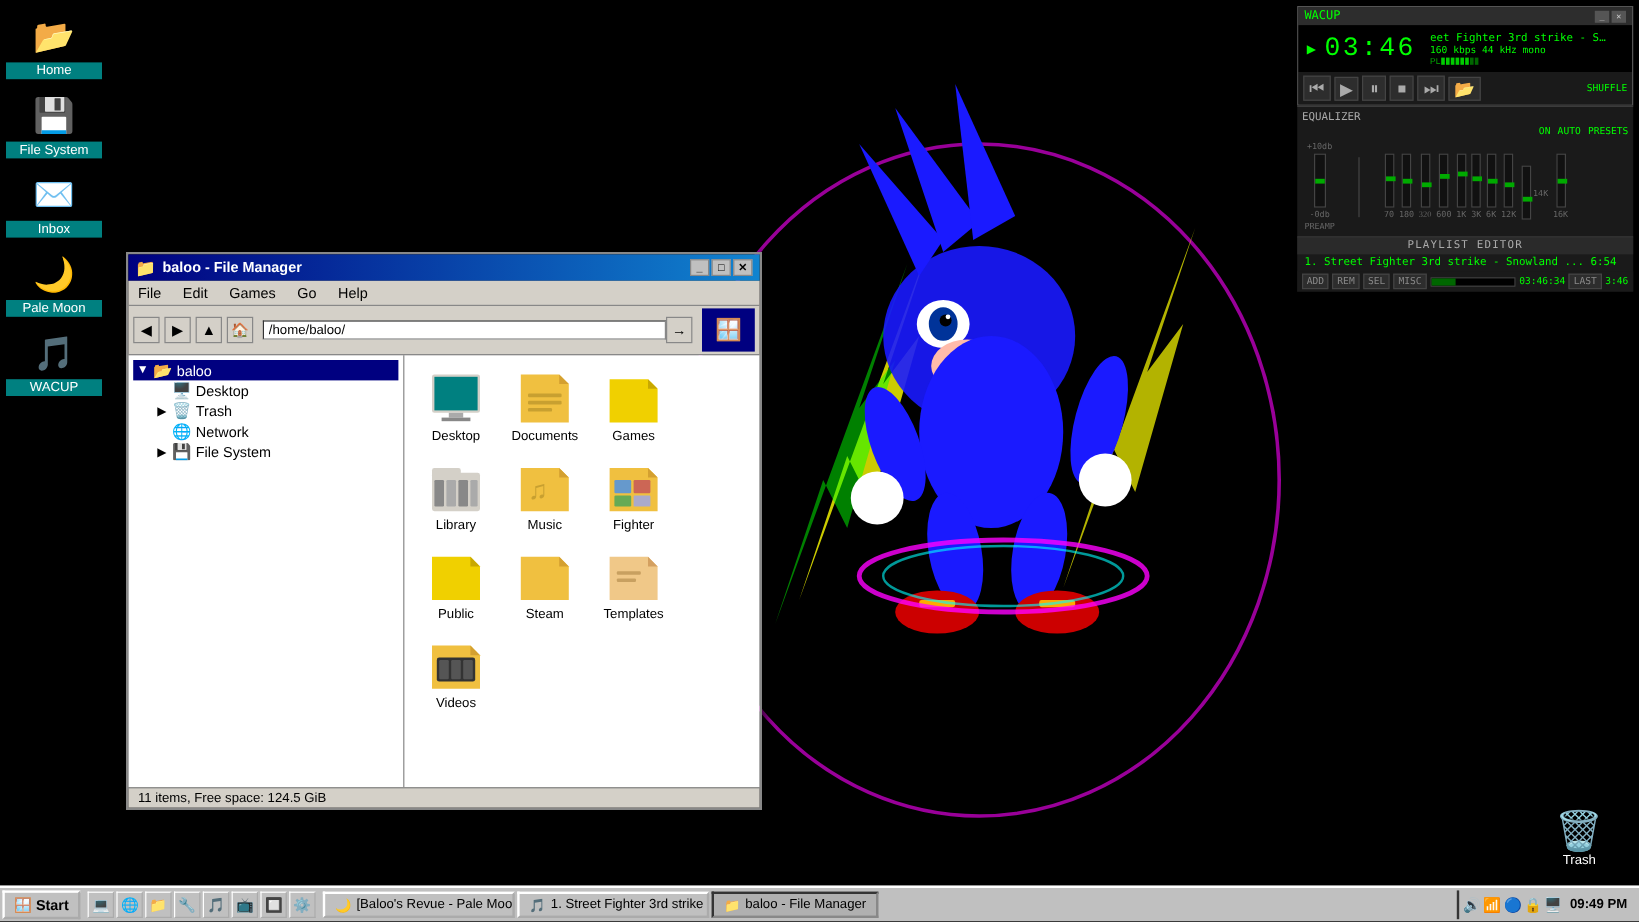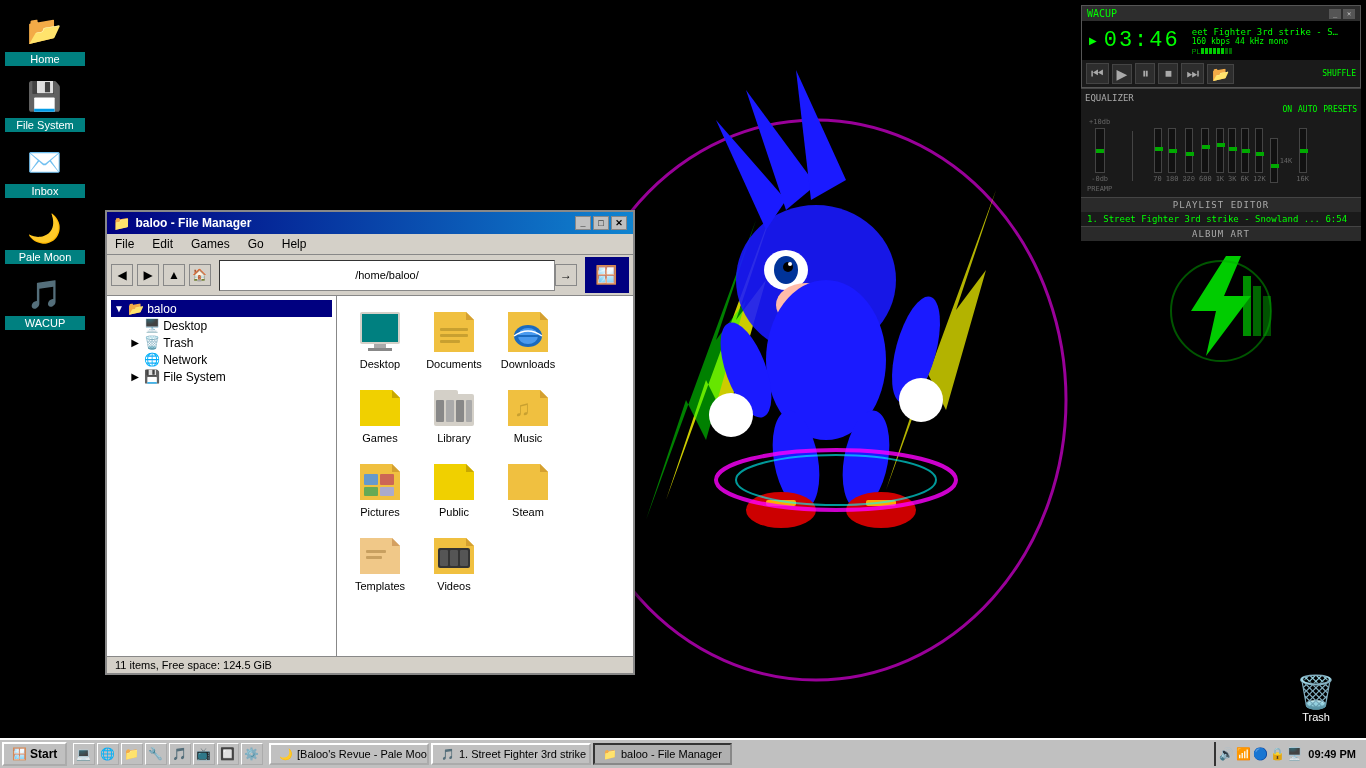--- a/index.html
+++ b/index.html
@@ -184,22 +184,21 @@
       flex: 1;
       margin-left: 4px;
     }
 
     .addr-input {
       flex: 1;
       border: 1px inset #888;
       padding: 1px 4px;
       font-size: 11px;
       background: #fff;
-      height: 31px;
-      text-align: center;
+      height: 16px;
     }
 
     .fm-logo {
       width: 44px;
       height: 36px;
       background: #000080;
       margin-left: 4px;
       display: flex;
       align-items: center;
       justify-content: center;
@@ -812,34 +811,20 @@
               <polygon points="4,4 36,4 44,12 44,44 4,44" fill="#f0c040"></polygon>
               <polygon points="36,4 36,12 44,12" fill="#d4a030"></polygon>
               <rect x="10" y="20" width="28" height="3" fill="#c8a030" rx="1"></rect>
               <rect x="10" y="26" width="28" height="3" fill="#c8a030" rx="1"></rect>
               <rect x="10" y="32" width="20" height="3" fill="#c8a030" rx="1"></rect>
             </svg>
           </div>
           <span class="file-label">Documents</span>
         </div>
 
-        <div class="file-item">
-          <div class="file-icon">
-            <svg viewBox="0 0 48 48" xmlns="http://www.w3.org/2000/svg">
-              <polygon points="4,4 36,4 44,12 44,44 4,44" fill="#f0c040"></polygon>
-              <polygon points="36,4 36,12 44,12" fill="#d4a030"></polygon>
-
-              <ellipse cx="24" cy="28" rx="14" ry="11" fill="#1a6abf"></ellipse>
-              <ellipse cx="24" cy="28" rx="10" ry="8" fill="#4a9aef"></ellipse>
-              <rect x="14" y="27" width="20" height="2" fill="#1a6abf"></rect>
-              <path d="M10,28 Q24,18 38,28" fill="none" stroke="white" stroke-width="1.5"></path>
-            </svg>
-          </div>
-          <span class="file-label">Downloads</span>
-        </div>
 
         <div class="file-item">
           <div class="file-icon">
             <svg viewBox="0 0 48 48" xmlns="http://www.w3.org/2000/svg">
               <polygon points="4,8 36,8 44,16 44,44 4,44" fill="#f0d000"></polygon>
               <polygon points="36,8 36,16 44,16" fill="#c8a800"></polygon>
             </svg>
           </div>
           <span class="file-label">Games</span>
         </div>
@@ -875,21 +860,21 @@
             <svg viewBox="0 0 48 48" xmlns="http://www.w3.org/2000/svg">
               <polygon points="4,8 36,8 44,16 44,44 4,44" fill="#f0c040"></polygon>
               <polygon points="36,8 36,16 44,16" fill="#d4a030"></polygon>
 
               <rect x="8" y="18" width="14" height="11" fill="#6699cc" rx="1"></rect>
               <rect x="24" y="18" width="14" height="11" fill="#cc6655" rx="1"></rect>
               <rect x="8" y="31" width="14" height="9" fill="#66aa55" rx="1"></rect>
               <rect x="24" y="31" width="14" height="9" fill="#aaaacc" rx="1"></rect>
             </svg>
           </div>
-          <span class="file-label">Pictures</span>
+          <span class="file-label">Fighter</span>
         </div>
 
         <div class="file-item">
           <div class="file-icon">
             <svg viewBox="0 0 48 48" xmlns="http://www.w3.org/2000/svg">
               <polygon points="4,8 36,8 44,16 44,44 4,44" fill="#f0d000"></polygon>
               <polygon points="36,8 36,16 44,16" fill="#c8a800"></polygon>
             </svg>
           </div>
           <span class="file-label">Public</span>
@@ -1019,21 +1004,21 @@
             <div style="display: flex; flex-direction: column; align-items: center; gap: 2px;">
               <div style="width: 8px; height: 45px; background: rgb(17, 17, 17); border: 1px solid rgb(68, 68, 68); position: relative; cursor: pointer;">
                 <div style="position: absolute; left: 0px; width: 8px; height: 4px; background: rgb(0, 170, 0); top: 20.25px;"></div>
               </div>
               <span style="color: rgb(102, 102, 102); font-size: 7px; font-family: monospace;">180</span>
             </div>
             <div style="display: flex; flex-direction: column; align-items: center; gap: 2px;">
               <div style="width: 8px; height: 45px; background: rgb(17, 17, 17); border: 1px solid rgb(68, 68, 68); position: relative; cursor: pointer;">
                 <div style="position: absolute; left: 0px; width: 8px; height: 4px; background: rgb(0, 170, 0); top: 22.5px;"></div>
               </div>
-              <span style="color: rgb(102, 102, 102); font-size: 7px; font-family: Liberation Mono, monospace;">320</span>
+              <span style="color: rgb(102, 102, 102); font-size: 7px; font-family: Liberation Serif, serif;">320</span>
             </div>
             <div style="display: flex; flex-direction: column; align-items: center; gap: 2px;">
               <div style="width: 8px; height: 45px; background: rgb(17, 17, 17); border: 1px solid rgb(68, 68, 68); position: relative; cursor: pointer;">
                 <div style="position: absolute; left: 0px; width: 8px; height: 4px; background: rgb(0, 170, 0); top: 15.75px;"></div>
               </div>
               <span style="color: rgb(102, 102, 102); font-size: 7px; font-family: monospace;">600</span>
             </div>
             <div style="display: flex; flex-direction: column; align-items: center; gap: 2px;">
               <div style="width: 8px; height: 45px; background: rgb(17, 17, 17); border: 1px solid rgb(68, 68, 68); position: relative; cursor: pointer;">
                 <div style="position: absolute; left: 0px; width: 8px; height: 4px; background: rgb(0, 170, 0); top: 13.5px;"></div>
@@ -1070,39 +1055,34 @@
               </div>
               <span style="color: rgb(102, 102, 102); font-size: 7px; font-family: monospace;">16K</span>
             </div>
           </div>
       </div>
     </div>
 
     <div class="wacup-playlist">
       <div class="playlist-header">PLAYLIST EDITOR</div>
       <div class="playlist-item">1. Street Fighter 3rd strike - Snowland ...   6:54</div>
-    </div>
-
-    <div class="wacup-albumart">
-      <div class="albumart-header">ALBUM ART</div>
-      <div class="albumart-img">
-
-        <svg width="120" height="120" viewBox="0 0 120 120" xmlns="http://www.w3.org/2000/svg">
-          <rect width="120" height="120" fill="#000"></rect>
-
-          <polygon points="65,10 30,65 55,65 45,110 90,50 63,50 80,10" fill="#00cc00"></polygon>
-
-          <rect x="82" y="30" width="8" height="60" fill="#00cc00" opacity="0.7"></rect>
-          <rect x="92" y="40" width="8" height="50" fill="#00cc00" opacity="0.5"></rect>
-          <rect x="102" y="50" width="8" height="40" fill="#00cc00" opacity="0.4"></rect>
-
-          <circle cx="60" cy="65" r="50" fill="none" stroke="#00aa00" stroke-width="2" opacity="0.5"></circle>
-        </svg>
-      </div>
-    </div>
+      <div class="playlist-controls">
+        <div class="pl-btn">ADD</div>
+        <div class="pl-btn">REM</div>
+        <div class="pl-btn">SEL</div>
+        <div class="pl-btn">MISC</div>
+        <div class="pl-progress">
+          <div class="pl-progress-fill"></div>
+        </div>
+        <span class="pl-time">03:46:34</span>
+        <div class="pl-btn">LAST</div>
+        <span class="pl-time">3:46</span>
+      </div>
+    </div>
+
   </div>
 
   <div class="taskbar">
     <div class="start-btn">
       <span>🪟</span>
       <span>Start</span>
     </div>
 
     <div class="taskbar-icons">
       <div class="taskbar-icon-btn">💻</div>

